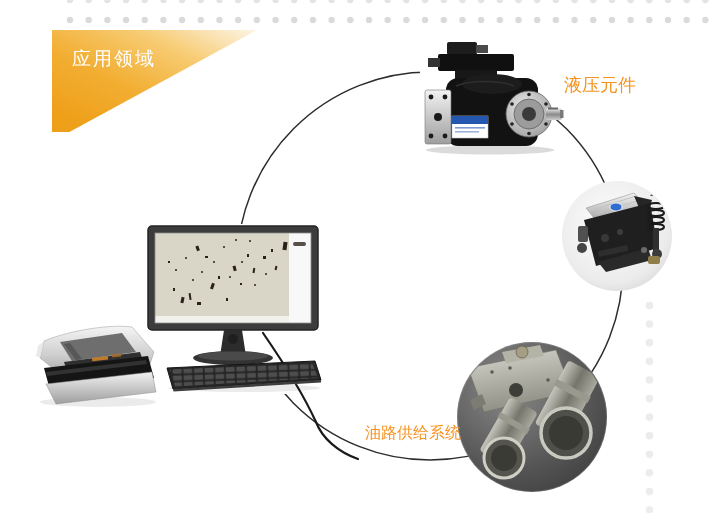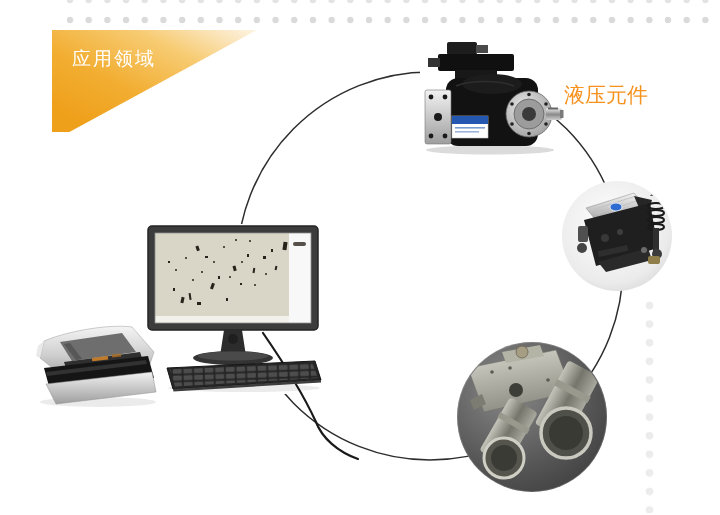--- a/index.html
+++ b/index.html
@@ -28,21 +28,21 @@
     background:linear-gradient(to top right,#efa01b 12%,#f2ae32 40%,#f7cb72 70%,#fbe7c0 90%,#fdf5e4 100%);
   }
   .banner .title{
     position:absolute;left:20px;top:18px;font-size:19px;line-height:22px;
     color:#ffffff;letter-spacing:2px;white-space:nowrap;
   }
   .svg-layer{position:absolute;left:0;top:0;}
   .app-label{
     position:absolute;color:#f6921e;white-space:nowrap;font-weight:400;
   }
-  .lbl-hydraulic{left:564px;top:73px;font-size:21px;margin-top:8px;}
+  .lbl-hydraulic{left:564px;top:73px;font-size:18px;}
   .lbl-engine{left:429px;top:267px;font-size:15px;}
   .lbl-oil{left:365px;top:423px;font-size:16px;}
 </style>
 </head>
 <body>
 
 <div class="stage">
 
   <div class="dots-row r1"></div>
   <div class="dots-row r2"></div>
@@ -273,14 +273,15 @@
           <rect x="487" y="418" width="34" height="6" fill="#99998e"></rect>
         </g>
         <circle cx="504" cy="458" r="20" fill="#55554e" stroke="#cfcfc6" stroke-width="3"></circle>
         <circle cx="504" cy="458" r="13" fill="#3b3b36"></circle>
       </g>
       <circle cx="532" cy="417" r="74.5" fill="none" stroke="#ffffff" stroke-opacity=".15" stroke-width="1"></circle>
     </g>
   </svg>
 
   <div class="app-label lbl-hydraulic">液压元件</div>
+  <div class="app-label lbl-oil">油路供给系统</div>
 
 </div>
 
 </body></html>

